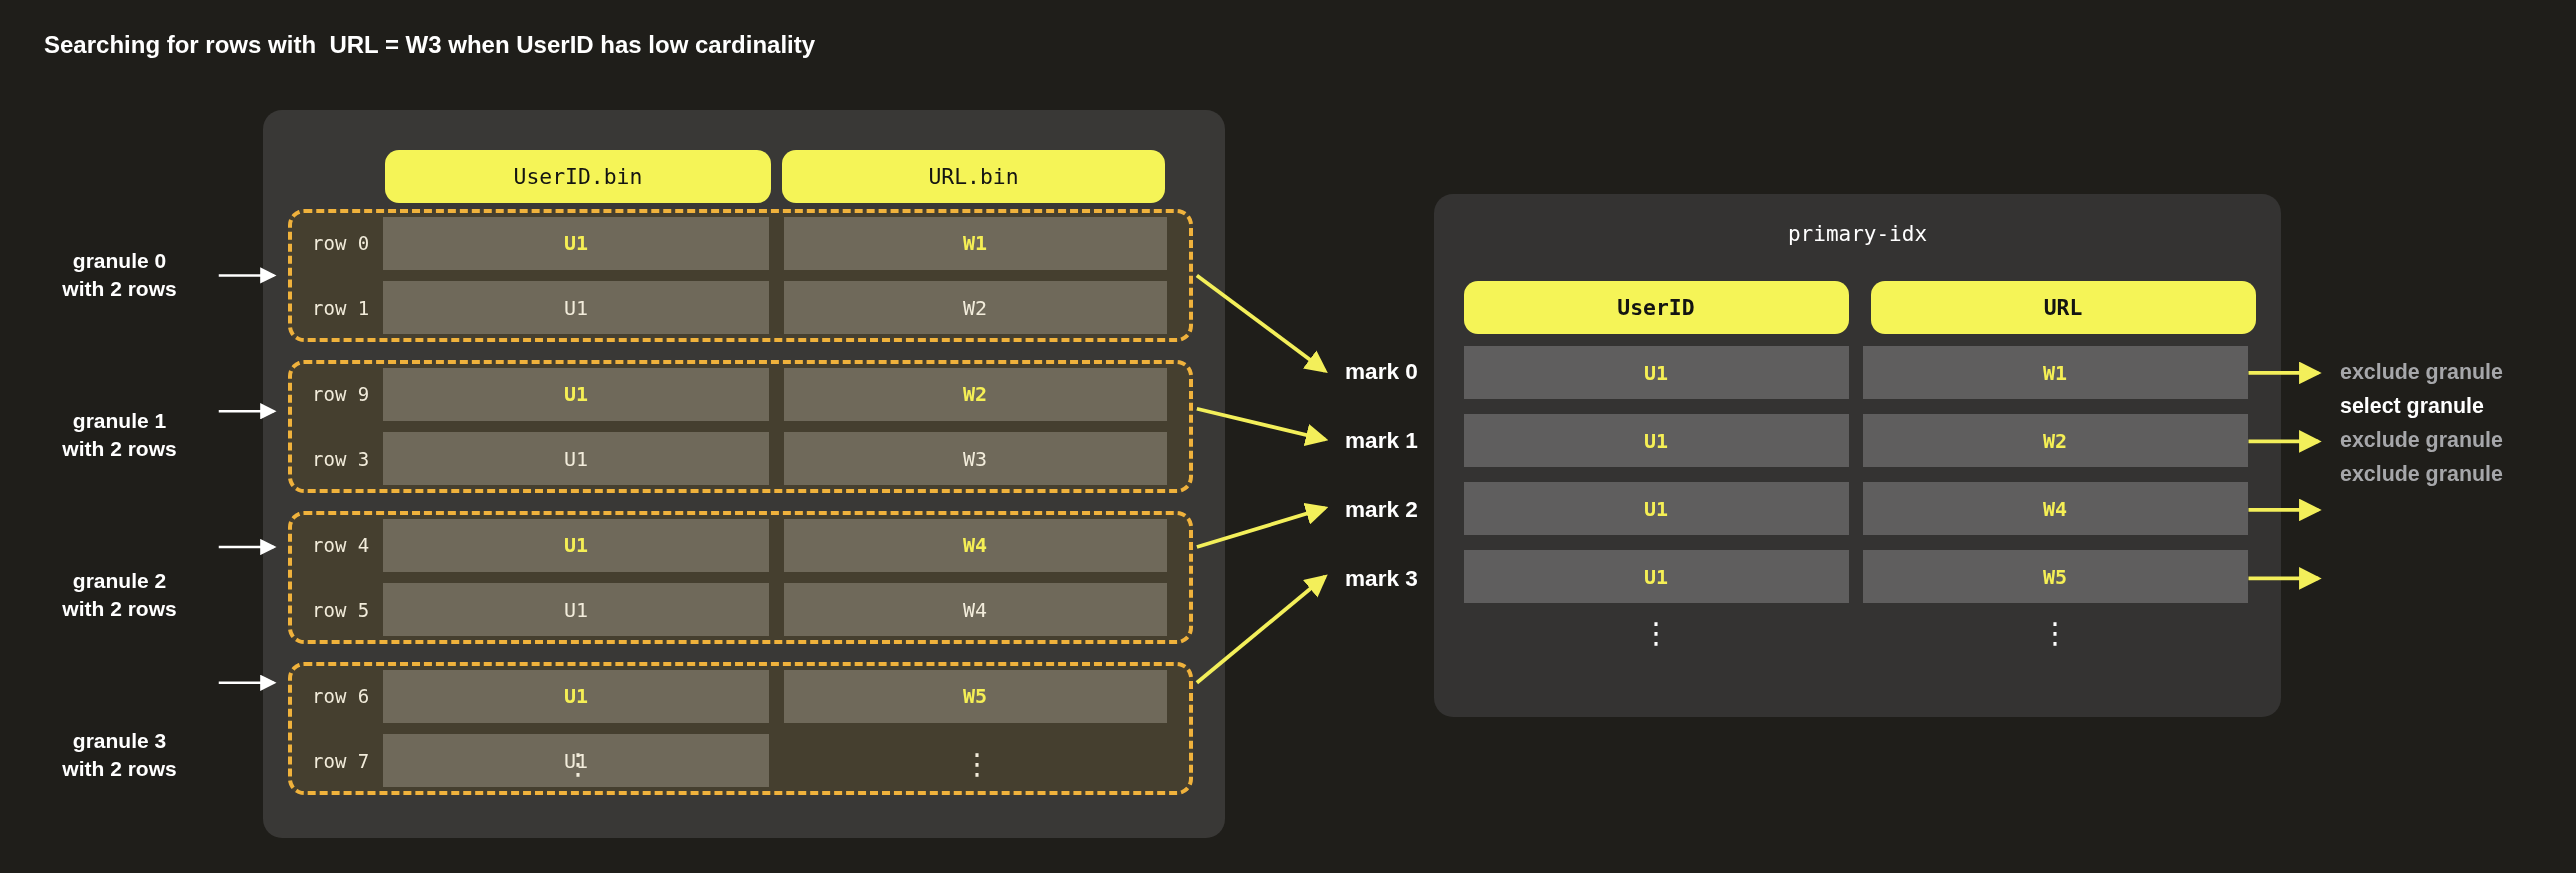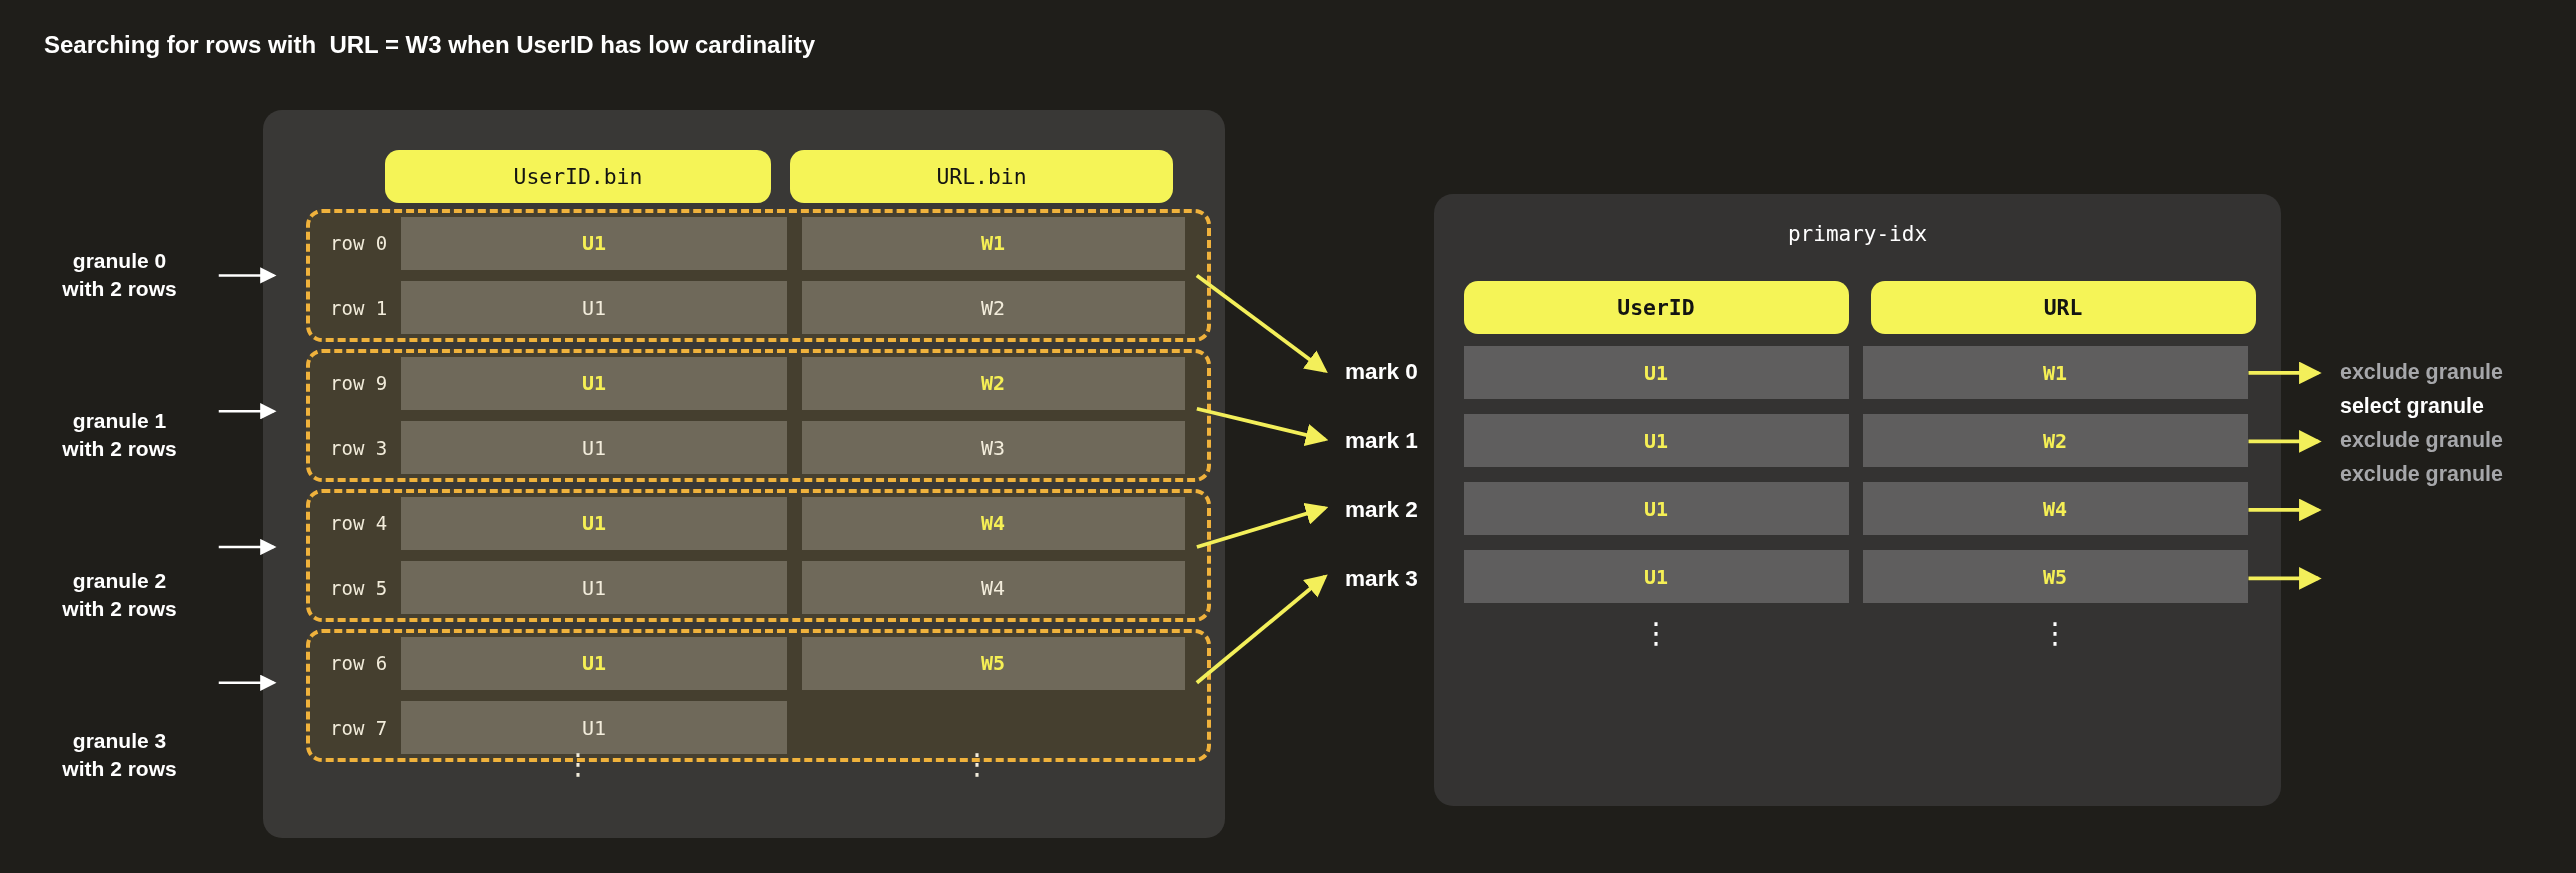--- a/index.html
+++ b/index.html
@@ -14,32 +14,32 @@
   #title{
     position:absolute;left:44px;top:31px;
     font-size:24px;font-weight:bold;color:#ffffff;white-space:pre;
   }
 
   
   #left-panel{
     position:absolute;left:263px;top:110px;width:962px;height:728px;
     background:#393836;border-radius:19px;
   }
-  #left-headers{position:absolute;left:122px;top:40px;display:flex;gap:19px;}
+  #left-headers{position:absolute;left:122px;top:40px;display:flex;gap:11px;}
   .colhead{
     height:53px;background:#f5f457;border-radius:14px;
     display:flex;align-items:center;justify-content:center;
     font-size:21.4px;color:#141412;
   }
   .colhead.w1{width:386px;}
   .colhead.w2{width:383px;}
 
   #granules{
-    position:absolute;left:43px;top:99px;
-    display:flex;flex-direction:column;gap:7px;
+    position:absolute;left:25px;top:99px;
+    display:flex;flex-direction:column;gap:18px;
   }
   .granule{
     box-sizing:border-box;width:905px;height:133px;
     border:4.4px dashed #f0b23c;border-radius:16.3px;background:#453f2f;
     display:flex;flex-direction:column;justify-content:center;gap:11.3px;
   }
   .trow{display:flex;align-items:center;}
   .rowlab{
     width:91px;padding-left:20px;box-sizing:border-box;
     font-size:19px;color:#f2ecdb;white-space:pre;
@@ -75,21 +75,21 @@
 
   
   #marks{
     position:absolute;left:1345px;top:355px;
     display:flex;flex-direction:column;gap:35px;
   }
   .mark{height:34px;line-height:34px;color:#ffffff;font-weight:bold;font-size:22.6px;}
 
   
   #right-panel{
-    position:absolute;left:1434px;top:194px;width:847px;height:612px;
+    position:absolute;left:1434px;top:194px;width:847px;height:523px;
     background:#343332;border-radius:19px;
   }
   #idx-title{
     position:absolute;left:0;top:28px;width:100%;text-align:center;
     font-size:21px;color:#ffffff;
   }
   #idx-headers{position:absolute;left:29.5px;top:87px;display:flex;gap:22px;}
   .colhead.w3{width:385px;font-weight:bold;}
   #idx-rows{
     position:absolute;left:29.5px;top:152px;

